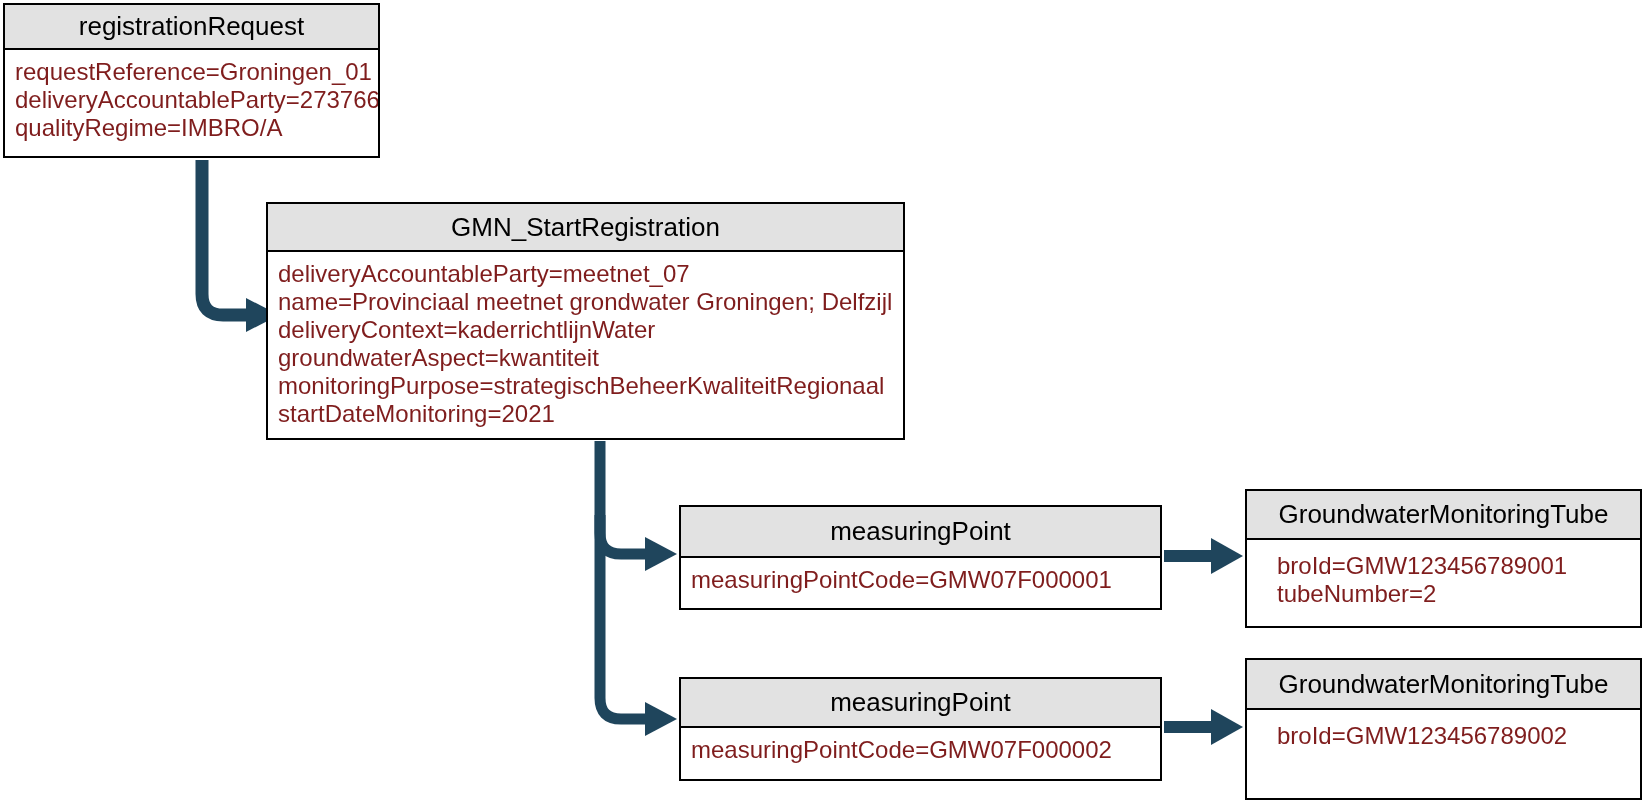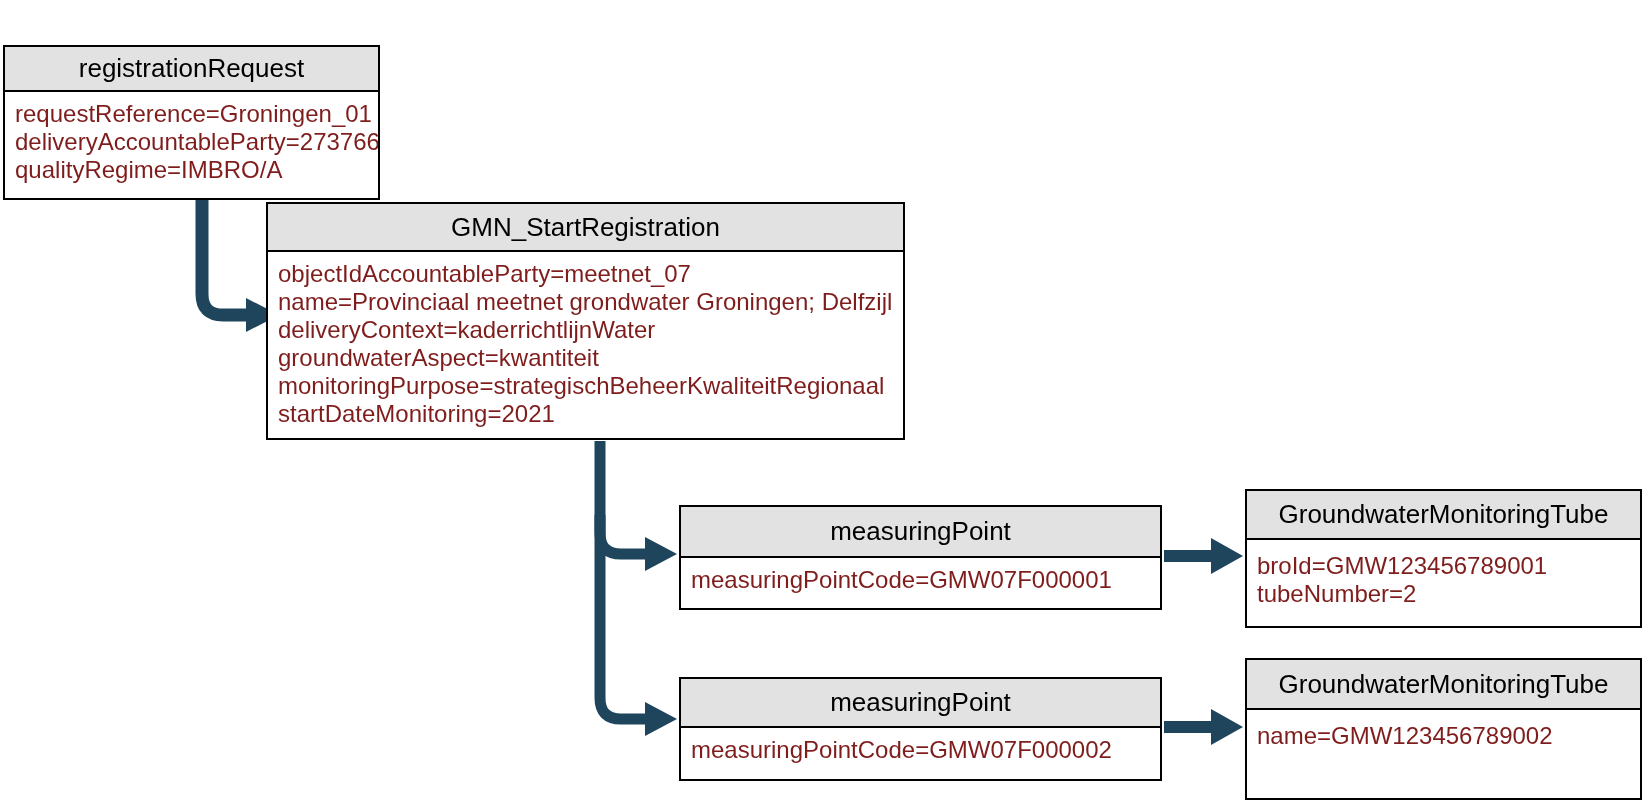--- a/index.html
+++ b/index.html
@@ -42,35 +42,35 @@
   .node-body {
     padding: 8px 10px 0 10px;
     font-size: 24px;
     line-height: 28px;
     color: #7f1d1d;
     white-space: nowrap;
   }
   .attr-line { white-space: nowrap; }
 
   
-  #box-registration   { left: 3px;    top: 3px;   width: 377px; height: 155px; margin-top: 42px; }
+  #box-registration   { left: 3px;    top: 3px;   width: 377px; height: 155px; }
   #box-registration .node-header { height: 45px; }
   #box-gmn            { left: 266px;  top: 202px; width: 639px; height: 238px; }
   #box-gmn .node-header { height: 48px; }
   #box-mp1            { left: 679px;  top: 505px; width: 483px; height: 105px; }
   #box-mp1 .node-header { height: 51px; }
   #box-tube1          { left: 1245px; top: 489px; width: 397px; height: 139px; }
   #box-tube1 .node-header { height: 49px; }
   #box-mp2            { left: 679px;  top: 677px; width: 483px; height: 104px; }
   #box-mp2 .node-header { height: 49px; }
   #box-tube2          { left: 1245px; top: 658px; width: 397px; height: 142px; }
   #box-tube2 .node-header { height: 50px; }
 
   #box-mp1 .node-body, #box-mp2 .node-body { }
-  #box-tube1 .node-body, #box-tube2 .node-body { padding-top: 12px; }
+  #box-tube1 .node-body, #box-tube2 .node-body { padding-top: 12px; margin-left: 20px; }
 </style>
 </head>
 <body>
 
 <div class="canvas">
 
   <svg class="arrow-layer" width="1646" height="806" viewBox="0 0 1646 806" xmlns="http://www.w3.org/2000/svg">
 
     <path d="M 202 160 L 202 294 Q 202 315 223 315 L 247 315" fill="none" stroke-width="13" stroke="#1f455c"></path>
     <polygon points="246,298 279,315 246,332" fill="#1f455c"></polygon>
@@ -93,21 +93,21 @@
     <div class="node-body">
       <div class="attr-line">requestReference=Groningen_01</div>
       <div class="attr-line">deliveryAccountableParty=27376655</div>
       <div class="attr-line">qualityRegime=IMBRO/A</div>
     </div>
   </div>
 
   <div class="node" id="box-gmn">
     <div class="node-header">GMN_StartRegistration</div>
     <div class="node-body">
-      <div class="attr-line">objectIdAccountableParty=meetnet_07</div>
+      <div class="attr-line">deliveryAccountableParty=meetnet_07</div>
       <div class="attr-line">name=Provinciaal meetnet grondwater Groningen; Delfzijl</div>
       <div class="attr-line">deliveryContext=kaderrichtlijnWater</div>
       <div class="attr-line">groundwaterAspect=kwantiteit</div>
       <div class="attr-line">monitoringPurpose=strategischBeheerKwaliteitRegionaal</div>
       <div class="attr-line">startDateMonitoring=2021</div>
     </div>
   </div>
 
   <div class="node" id="box-mp1">
     <div class="node-header">measuringPoint</div>
@@ -127,17 +127,17 @@
   <div class="node" id="box-mp2">
     <div class="node-header">measuringPoint</div>
     <div class="node-body">
       <div class="attr-line">measuringPointCode=GMW07F000002</div>
     </div>
   </div>
 
   <div class="node" id="box-tube2">
     <div class="node-header">GroundwaterMonitoringTube</div>
     <div class="node-body">
-      <div class="attr-line">name=GMW123456789002</div>
+      <div class="attr-line">broId=GMW123456789002</div>
     </div>
   </div>
 
 </div>
 
 </body></html>

